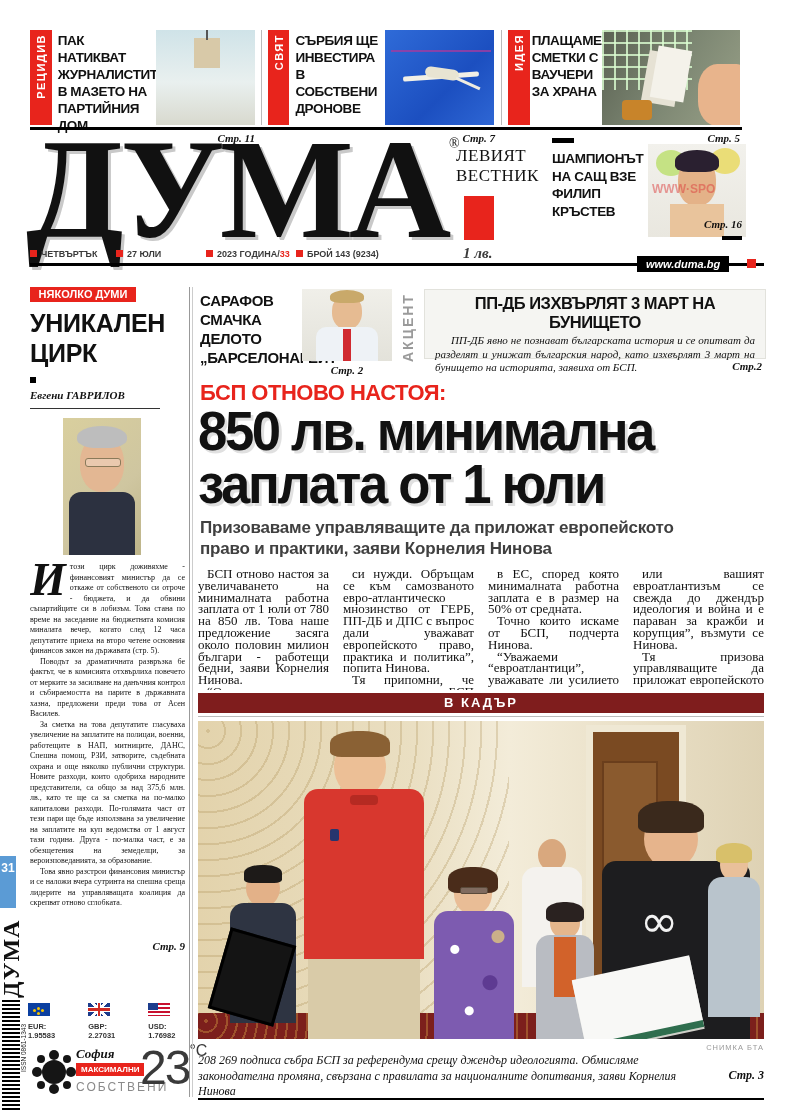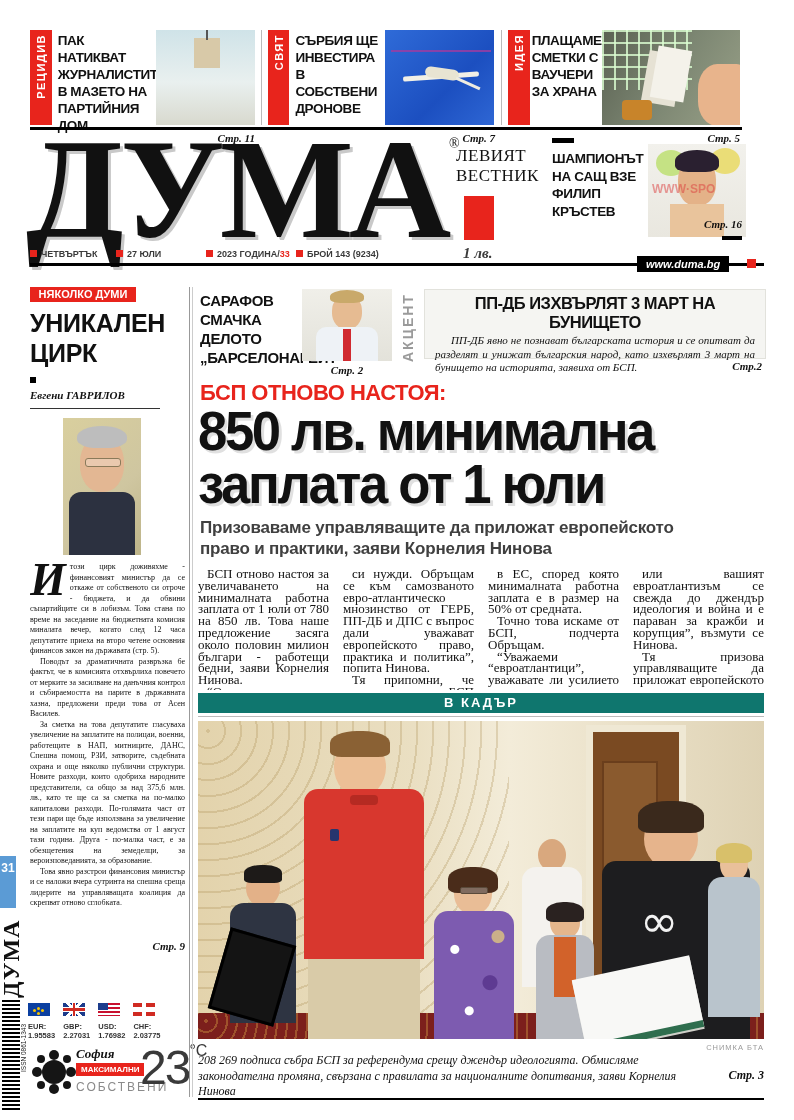--- a/index.html
+++ b/index.html
@@ -126,21 +126,21 @@
   </div>
 
   <div class="abs leftbody" style="left:30px;top:562px;width:155px;height:412px;overflow:hidden;">
     <p class="first"><span class="dropcap">И</span><span>този цирк доживяхме - финансовият министър да се откаже от собственото си отроче - бюджета, и да обвини съпартийците си в лобизъм. Това стана по време на заседание на бюджетната комисия миналата вечер, когато след 12 часа депутатите приеха на второ четене основния финансов закон на държавата (стр. 5).</span></p>
     <p>Поводът за драматичната развръзка бе фактът, че в комисията отхвърлиха повечето от мерките за засилване на данъчния контрол и събираемостта на парите в държавната хазна, предложени преди това от Асен Василев.</p>
     <p>За сметка на това депутатите гласуваха увеличение на заплатите на полицаи, военни, работещите в НАП, митниците, ДАНС, Спешна помощ, РЗИ, затворите, съдебната охрана и още няколко публични структури. Новите разходи, които одобриха народните представители, са общо за над 375,6 млн. лв., като те ще са за сметка на по-малко капиталови разходи. По-голямата част от тези пари ще бъде използвана за увеличение на заплатите на куп ведомства от 1 август тази година. Друга - по-малка част, е за обезщетения на земеделци, за вероизповеданията, за образование.</p>
     <p>Това явно разстрои финансовия министър и се наложи вчера сутринта на спешна среща лидерите на управляващата коалиция да скрепват отново сглобката.</p>
   </div>
   <div class="abs pageref" style="left:115px;top:940px;width:70px;text-align:right;">Стр. 9</div>
 
-  <div class="abs" style="left:28px;top:1002px;width:180px;display:flex;gap:8px;">
+  <div class="abs" style="left:28px;top:1002px;width:180px;display:flex;gap:33px;">
     <div>
       <div class="flag" style="background:#0b3fa0;"><div style="position:absolute;left:9px;top:4px;width:3px;height:3px;border-radius:50%;background:#f4c400;box-shadow:4px 2px 0 #f4c400,-4px 2px 0 #f4c400,0 5px 0 #f4c400;"></div></div>
       <div class="currlabel"><span>EUR:</span><br><span>1.95583</span></div>
     </div>
     <div>
       <div class="flag" style="background:
         linear-gradient(to right,transparent 45%,#d02a22 45%,#d02a22 55%,transparent 55%),
         linear-gradient(to bottom,transparent 40%,#d02a22 40%,#d02a22 60%,transparent 60%),
         linear-gradient(to right,transparent 40%,#fff 40%,#fff 60%,transparent 60%),
         linear-gradient(to bottom,transparent 33%,#fff 33%,#fff 67%,transparent 67%),
@@ -196,30 +196,30 @@
     <div class="body-col" style="width:131px;">
       <p>БСП отново настоя за увеличаването на минималната работна заплата от 1 юли от 780 на 850 лв. Това наше предложение засяга около половин милион българи - работещи бедни, заяви Корнелия Нинова.</p>
       <p>“Очевидно е, че тези хора не могат да покрият ежедневните</p>
     </div>
     <div class="body-col" style="width:131px;">
       <p>си нужди. Обръщам се към самозваното евро-атлантическо мнозинство от ГЕРБ, ПП-ДБ и ДПС с въпрос дали уважават европейското право, практика и политика”, попита Нинова.</p>
       <p>Тя припомни, че искането на БСП отговаря на директивата на ЕП относно адекватни минимални работни заплати</p>
     </div>
     <div class="body-col" style="width:131px;">
       <p>в ЕС, според която минималната работна заплата е в размер на 50% от средната.</p>
-      <p>Точно това искаме от БСП, подчерта Обръщам.</p>
+      <p>Точно които искаме от БСП, подчерта Нинова.</p>
       <p>“Уважаеми “евроатлантици”, уважавате ли усилието на прогресивните европейски народи да се борят с бедността и неравенствата,</p>
     </div>
     <div class="body-col" style="width:131px;">
       <p>или вашият евроатлантизъм се свежда до джендър идеология и война и е параван за кражби и корупция”, възмути се Нинова.</p>
       <p>Тя призова управляващите да приложат европейското право и практики и да гласуват предложението на БСП за минималната заплата.</p>
     </div>
   </div>
 
-  <div class="abs" style="left:198px;top:693px;width:566px;height:20px;background:#0f766e;color:#fff;font-weight:bold;font-size:13px;letter-spacing:2px;text-align:center;line-height:20px;">В КАДЪР</div>
+  <div class="abs" style="left:198px;top:693px;width:566px;height:20px;background:#7f1d1d;color:#fff;font-weight:bold;font-size:13px;letter-spacing:2px;text-align:center;line-height:20px;">В КАДЪР</div>
   <div class="abs" style="left:198px;top:716px;width:566px;height:1px;background:#bbb;"></div>
 
   <div class="abs" style="left:198px;top:721px;width:566px;height:318px;overflow:hidden;background:linear-gradient(to right,#e3d3ac 0%,#eadfc2 38%,#f3ecd9 55%,#e9dfc6 78%,#ded2b4 100%);">
     <div class="abs" style="left:0;top:0;width:55%;height:100%;background:repeating-radial-gradient(circle at 10px 10px,rgba(170,140,80,.28) 0 2px,transparent 2px 16px);"></div>
     <div class="abs" style="left:388px;top:4px;width:86px;height:300px;background:#7a4a22;border:7px solid #efe8d4;"></div>
     <div class="abs" style="left:404px;top:40px;width:52px;height:110px;background:#8a5a2e;border:2px solid #6a3e1c;"></div>
     <div class="abs" style="left:0;bottom:0;width:100%;height:26px;background:repeating-radial-gradient(circle at 8px 8px,rgba(240,200,80,.3) 0 2px,transparent 2px 10px),#7c1f1c;"></div>
 
     <div class="photo-fig" style="left:26px;top:148px;width:78px;height:170px;">
       <div class="head" style="left:22px;top:0;width:34px;height:38px;background:#e3b188;"></div>

